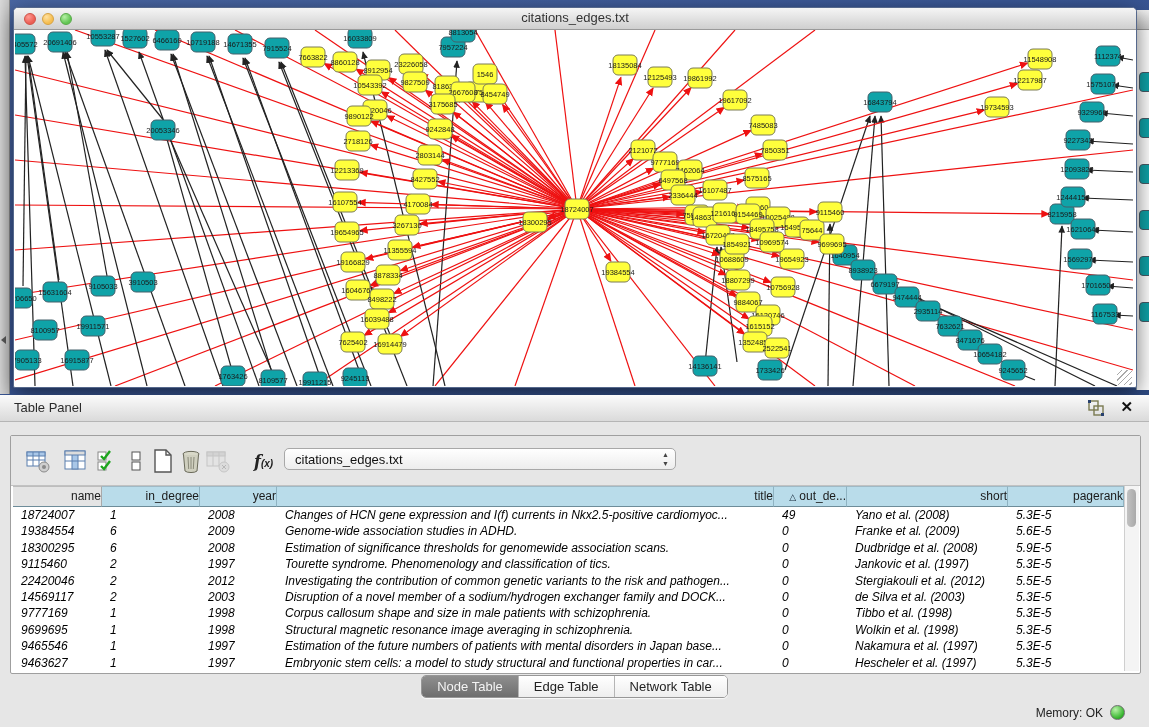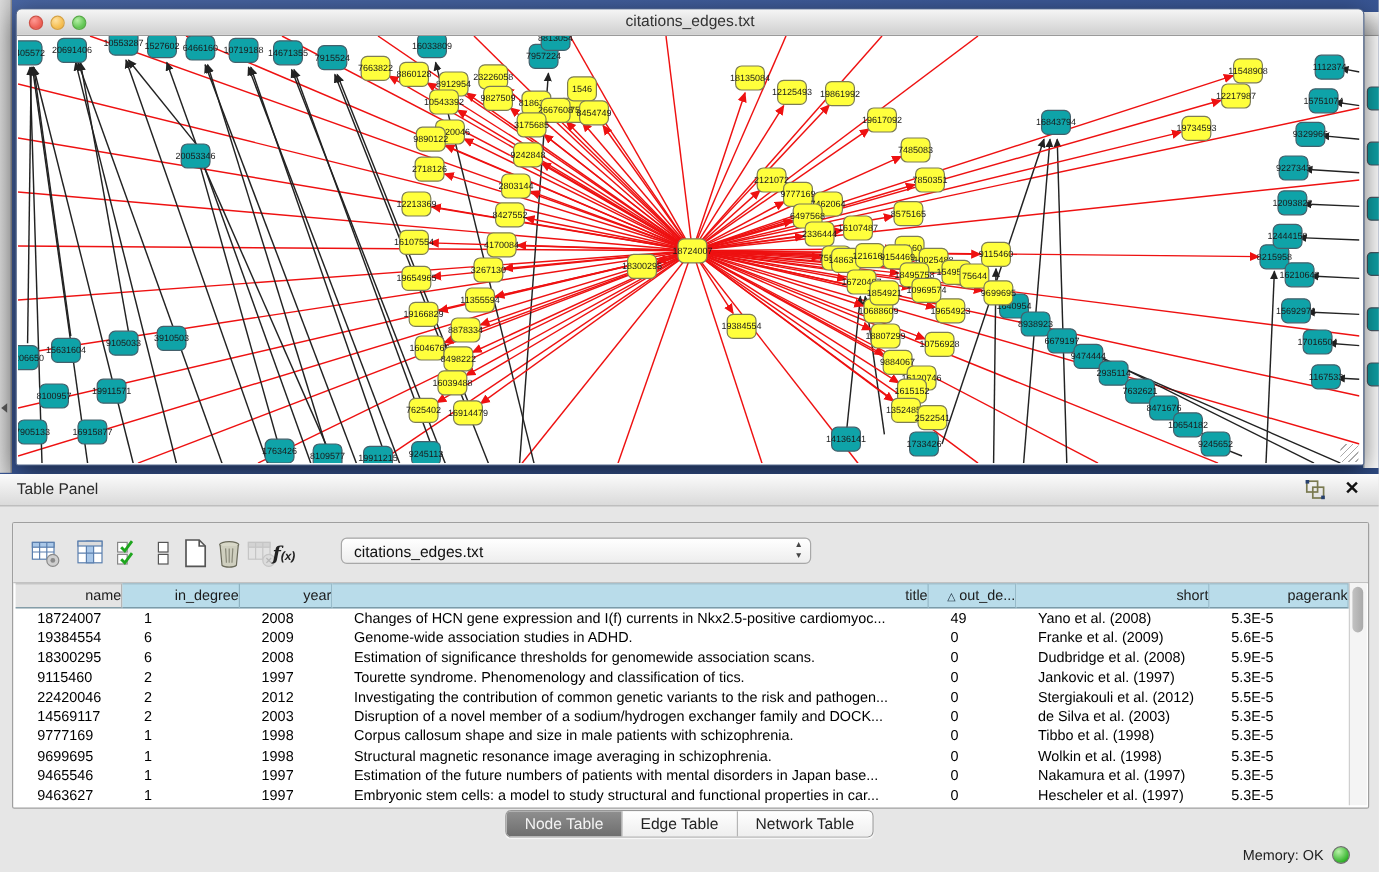--- a/index.html
+++ b/index.html
@@ -47,21 +47,21 @@
   #tbl-select{position:absolute;left:273px;top:12px;width:392px;height:22px;background:linear-gradient(#ffffff,#ededed);border:1px solid #a8a8a8;border-radius:5px;box-sizing:border-box;}
   #tbl-select .val{position:absolute;left:10px;top:3px;font-size:13px;color:#111;}
   #tbl-select .stepper{position:absolute;right:6px;top:1px;font-size:7px;line-height:9px;color:#444;text-align:center;}
 
   
   #thead{position:absolute;left:2px;top:50px;height:21px;white-space:nowrap;}
   .hcell{display:inline-block;box-sizing:border-box;height:21px;background:#b9dcea;border-right:1px solid #8fb3c2;border-top:1px solid #9fb9c5;border-bottom:1px solid #6d8c99;
          font-size:12px;color:#1b1b1b;text-align:right;line-height:19px;overflow:hidden;vertical-align:top;}
   .hcell.first{background:#e4e4e4;border-top:1px solid #bdbdbd;border-right:1px solid #a9a9a9;}
   .hcell .sortg{font-size:9px;margin-right:3px;color:#123;}
-  #tbody{position:absolute;left:14px;top:71px;width:1111px;height:164px;overflow:hidden;}
+  #tbody{position:absolute;left:4px;top:71px;width:1111px;height:164px;overflow:hidden;font-style:italic;}
   .trow{height:16.4px;white-space:nowrap;}
   .cell{display:inline-block;box-sizing:border-box;height:16.4px;padding:0 0 0 6px;font-size:12px;color:#000;line-height:16px;overflow:hidden;text-overflow:clip;vertical-align:top;}
   #vscroll{position:absolute;right:1px;top:50px;width:14px;height:185px;background:#f4f4f4;border-left:1px solid #cfcfcf;}
   #vthumb{position:absolute;left:2px;top:3px;width:9px;height:38px;border-radius:5px;background:linear-gradient(90deg,#c2c2c2,#a9a9a9);}
 
   
   #tabbar{position:absolute;left:0;top:280px;width:100%;height:24px;text-align:center;}
   #seg{display:inline-flex;border:1px solid #979797;border-radius:5px;overflow:hidden;background:#fff;box-shadow:0 1px 1px rgba(255,255,255,.8);}
   .seg-tab{padding:3px 15px;font-size:13px;color:#222;background:linear-gradient(#ffffff,#eeeeee);border-right:1px solid #b5b5b5;}
   .seg-tab:last-child{border-right:none;}
@@ -587,21 +587,21 @@
         <span class="tbicon" style="left:194px;opacity:.42">
           <svg viewBox="0 0 26 26">
               <rect x="2" y="4" width="18" height="14" fill="#e0e0e0" stroke="#999"></rect>
               <rect x="2" y="4" width="18" height="4" fill="#bbb" stroke="#999"></rect>
               <line x1="8" y1="4" x2="8" y2="18" stroke="#999"></line>
               <line x1="14" y1="4" x2="14" y2="18" stroke="#999"></line>
               <circle cx="19" cy="19" r="5" fill="#cfcfcf" stroke="#999"></circle>
               <path d="M17 17 l4 4 M21 17 l-4 4" stroke="#777"></path>
             </svg>
         </span>
-        <span class="tbicon fx" style="left:216px"><i>f</i><span class="paren">(x)</span></span>
+        <span class="tbicon fx" style="left:243px"><i>f</i><span class="paren">(x)</span></span>
 
         <div id="tbl-select">
           <span class="val">citations_edges.txt</span>
           <span class="stepper">
             <span>▲</span><br>
             <span>▼</span>
           </span>
         </div>
       </div>
 

